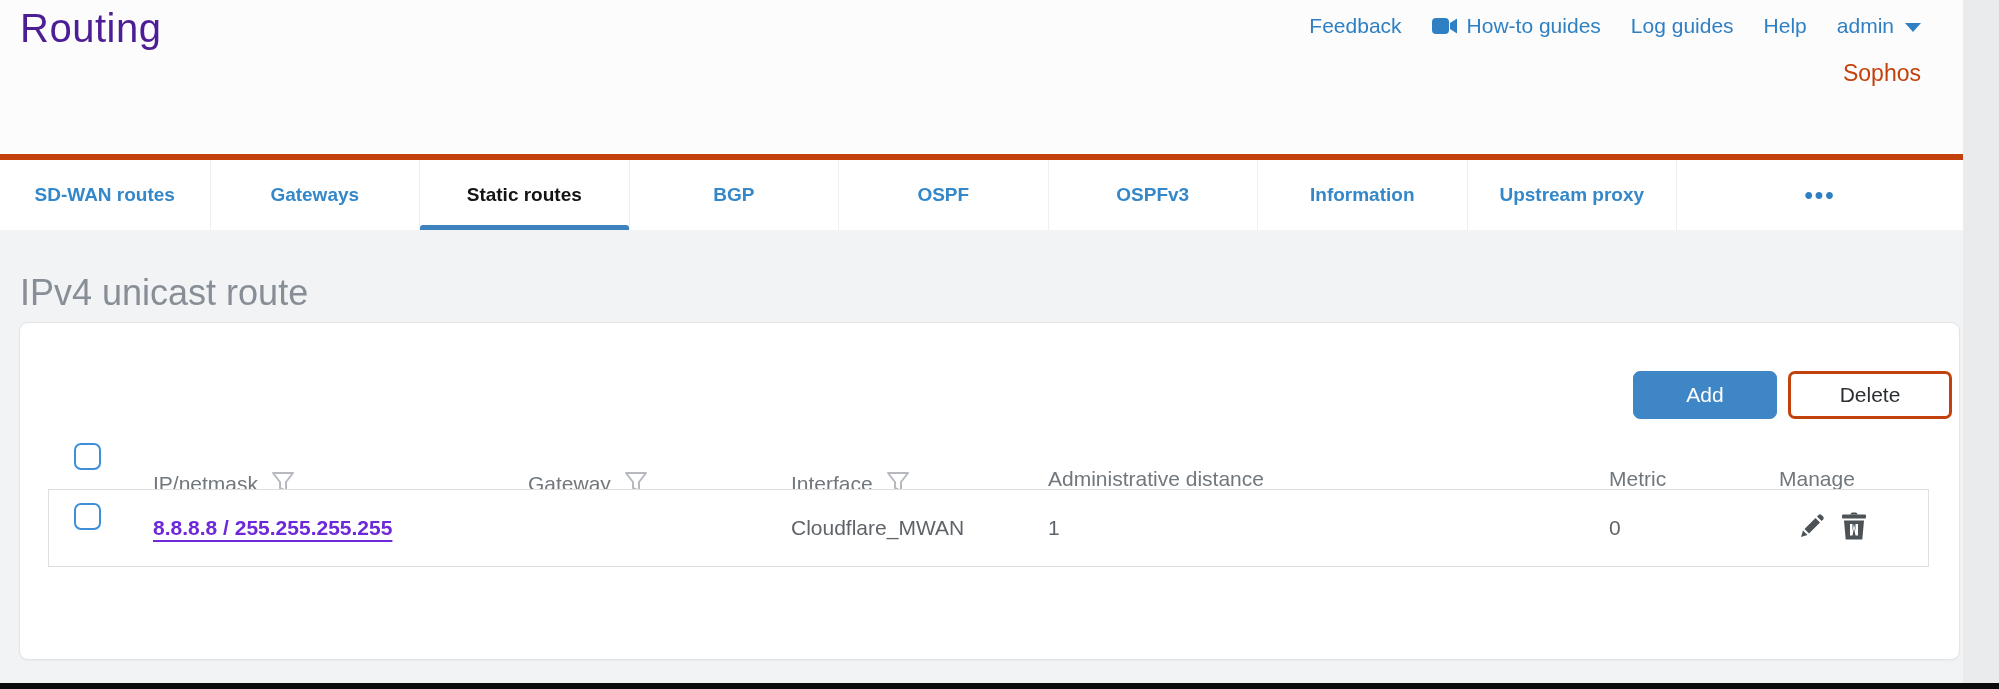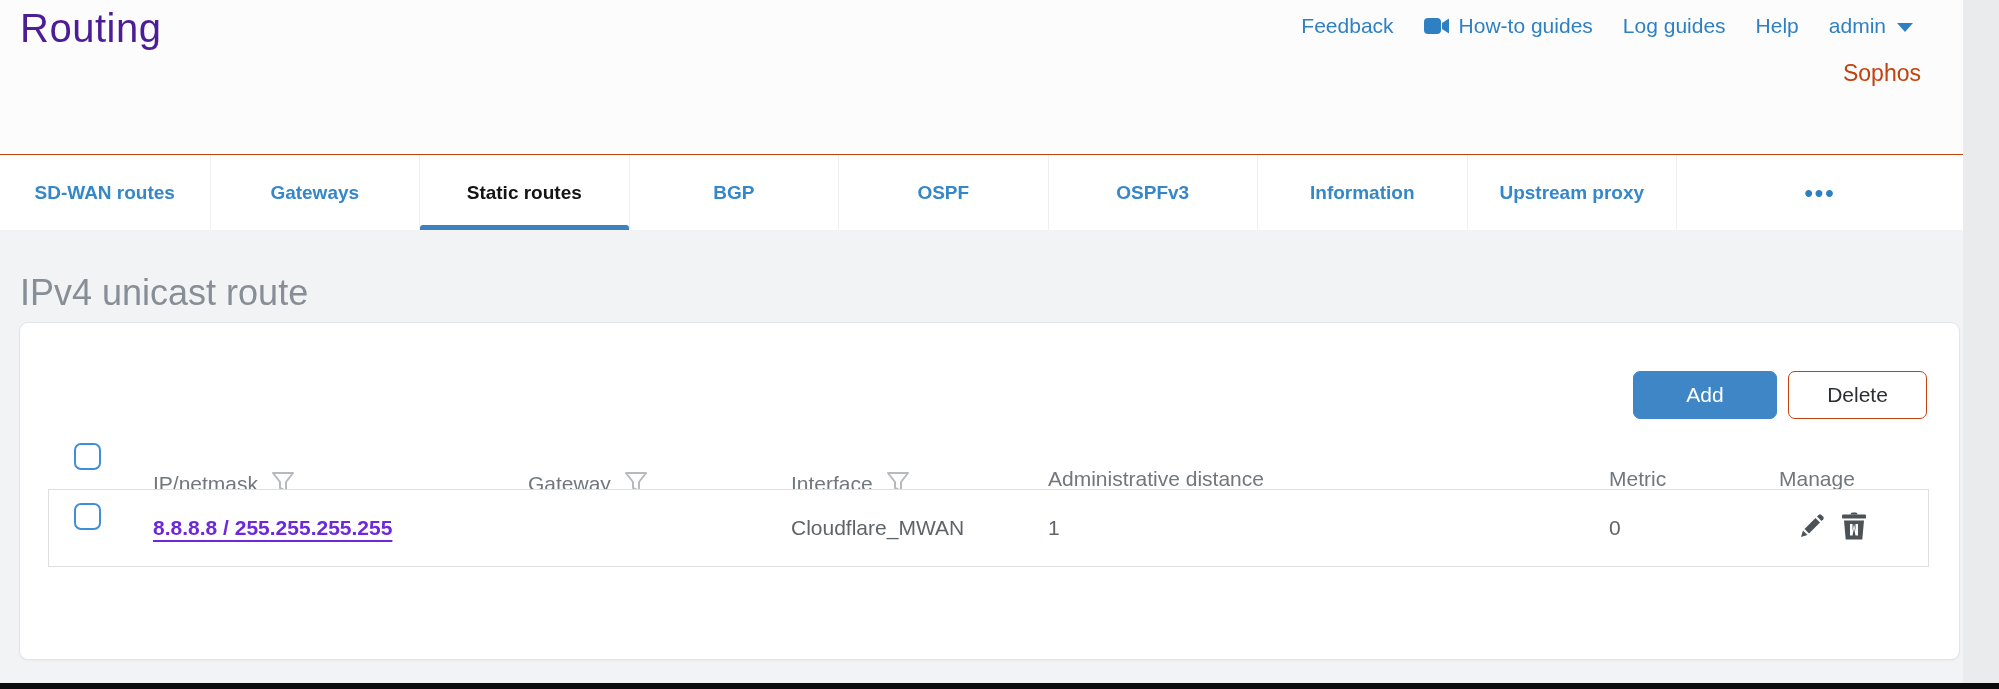--- a/index.html
+++ b/index.html
@@ -22,37 +22,37 @@
   
   .header{
     position:absolute; left:0; top:0; width:1963px; height:154px;
     background:#fcfcfd;
   }
   .page-title{
     position:absolute; left:20px; top:6px;
     font-size:40px; font-weight:400; color:#4c1d95; letter-spacing:.5px;
   }
   .top-nav{
-    position:absolute; top:14px; right:50px;
+    position:absolute; top:14px; right:42px;
     display:flex; align-items:center; gap:30px;
     font-size:21px; color:#2f80c3;
   }
   .top-nav .nav-item{ display:flex; align-items:center; gap:9px; cursor:pointer; white-space:nowrap; }
   .caret-down{
     width:0; height:0; border-left:8px solid transparent; border-right:8px solid transparent;
     border-top:9px solid #2f80c3; margin-left:2px; margin-top:3px;
   }
   .account-name{
     position:absolute; top:60px; right:42px;
     font-size:23px; color:#c2410c;
   }
   
   .tabbar{
     position:absolute; left:0; top:154px; width:1963px; height:76px;
-    background:#ffffff; border-top:1px solid #c2410c;
+    background:#ffffff; border-top:6px solid #c2410c;
     display:flex; align-items:stretch;
   }
   .tab{
     width:209.5px; position:relative;
     display:flex; align-items:center; justify-content:center;
     font-size:19px; font-weight:700; color:#3487c9; cursor:pointer;
     border-left:1px solid #efefef;
   }
   .tab:first-child{ border-left:none; }
   .tab.active{ color:#141414; }
@@ -76,21 +76,21 @@
     box-shadow:0 1px 2px rgba(0,0,0,.04);
   }
   .btn{
     position:absolute; top:48px; height:48px;
     display:flex; align-items:center; justify-content:center;
     font-size:21px; border-radius:7px; cursor:pointer;
     font-family:"Liberation Sans","DejaVu Sans",sans-serif;
     margin-left:19px;
   }
   .btn-add{ left:1594px; width:144px; background:#3e86c6; color:#ffffff; border:1px solid #3e86c6; }
-  .btn-delete{ left:1749px; width:139px; background:#ffffff; color:#2b2f33; border:1px solid #c2410c; }
+  .btn-delete{ left:1749px; width:164px; background:#ffffff; color:#2b2f33; border:3px solid #c2410c; }
   
   .thead-cell{
     position:absolute; top:144px; font-size:21px; color:#70777d;
     display:flex; align-items:center; gap:12px; white-space:nowrap;
   }
   .checkbox{
     position:absolute; width:27px; height:27px;
     border:2.5px solid #3e8ed8; border-radius:7px; background:#ffffff; cursor:pointer;
   }
   .cb-head{ left:54px; top:120px; }

